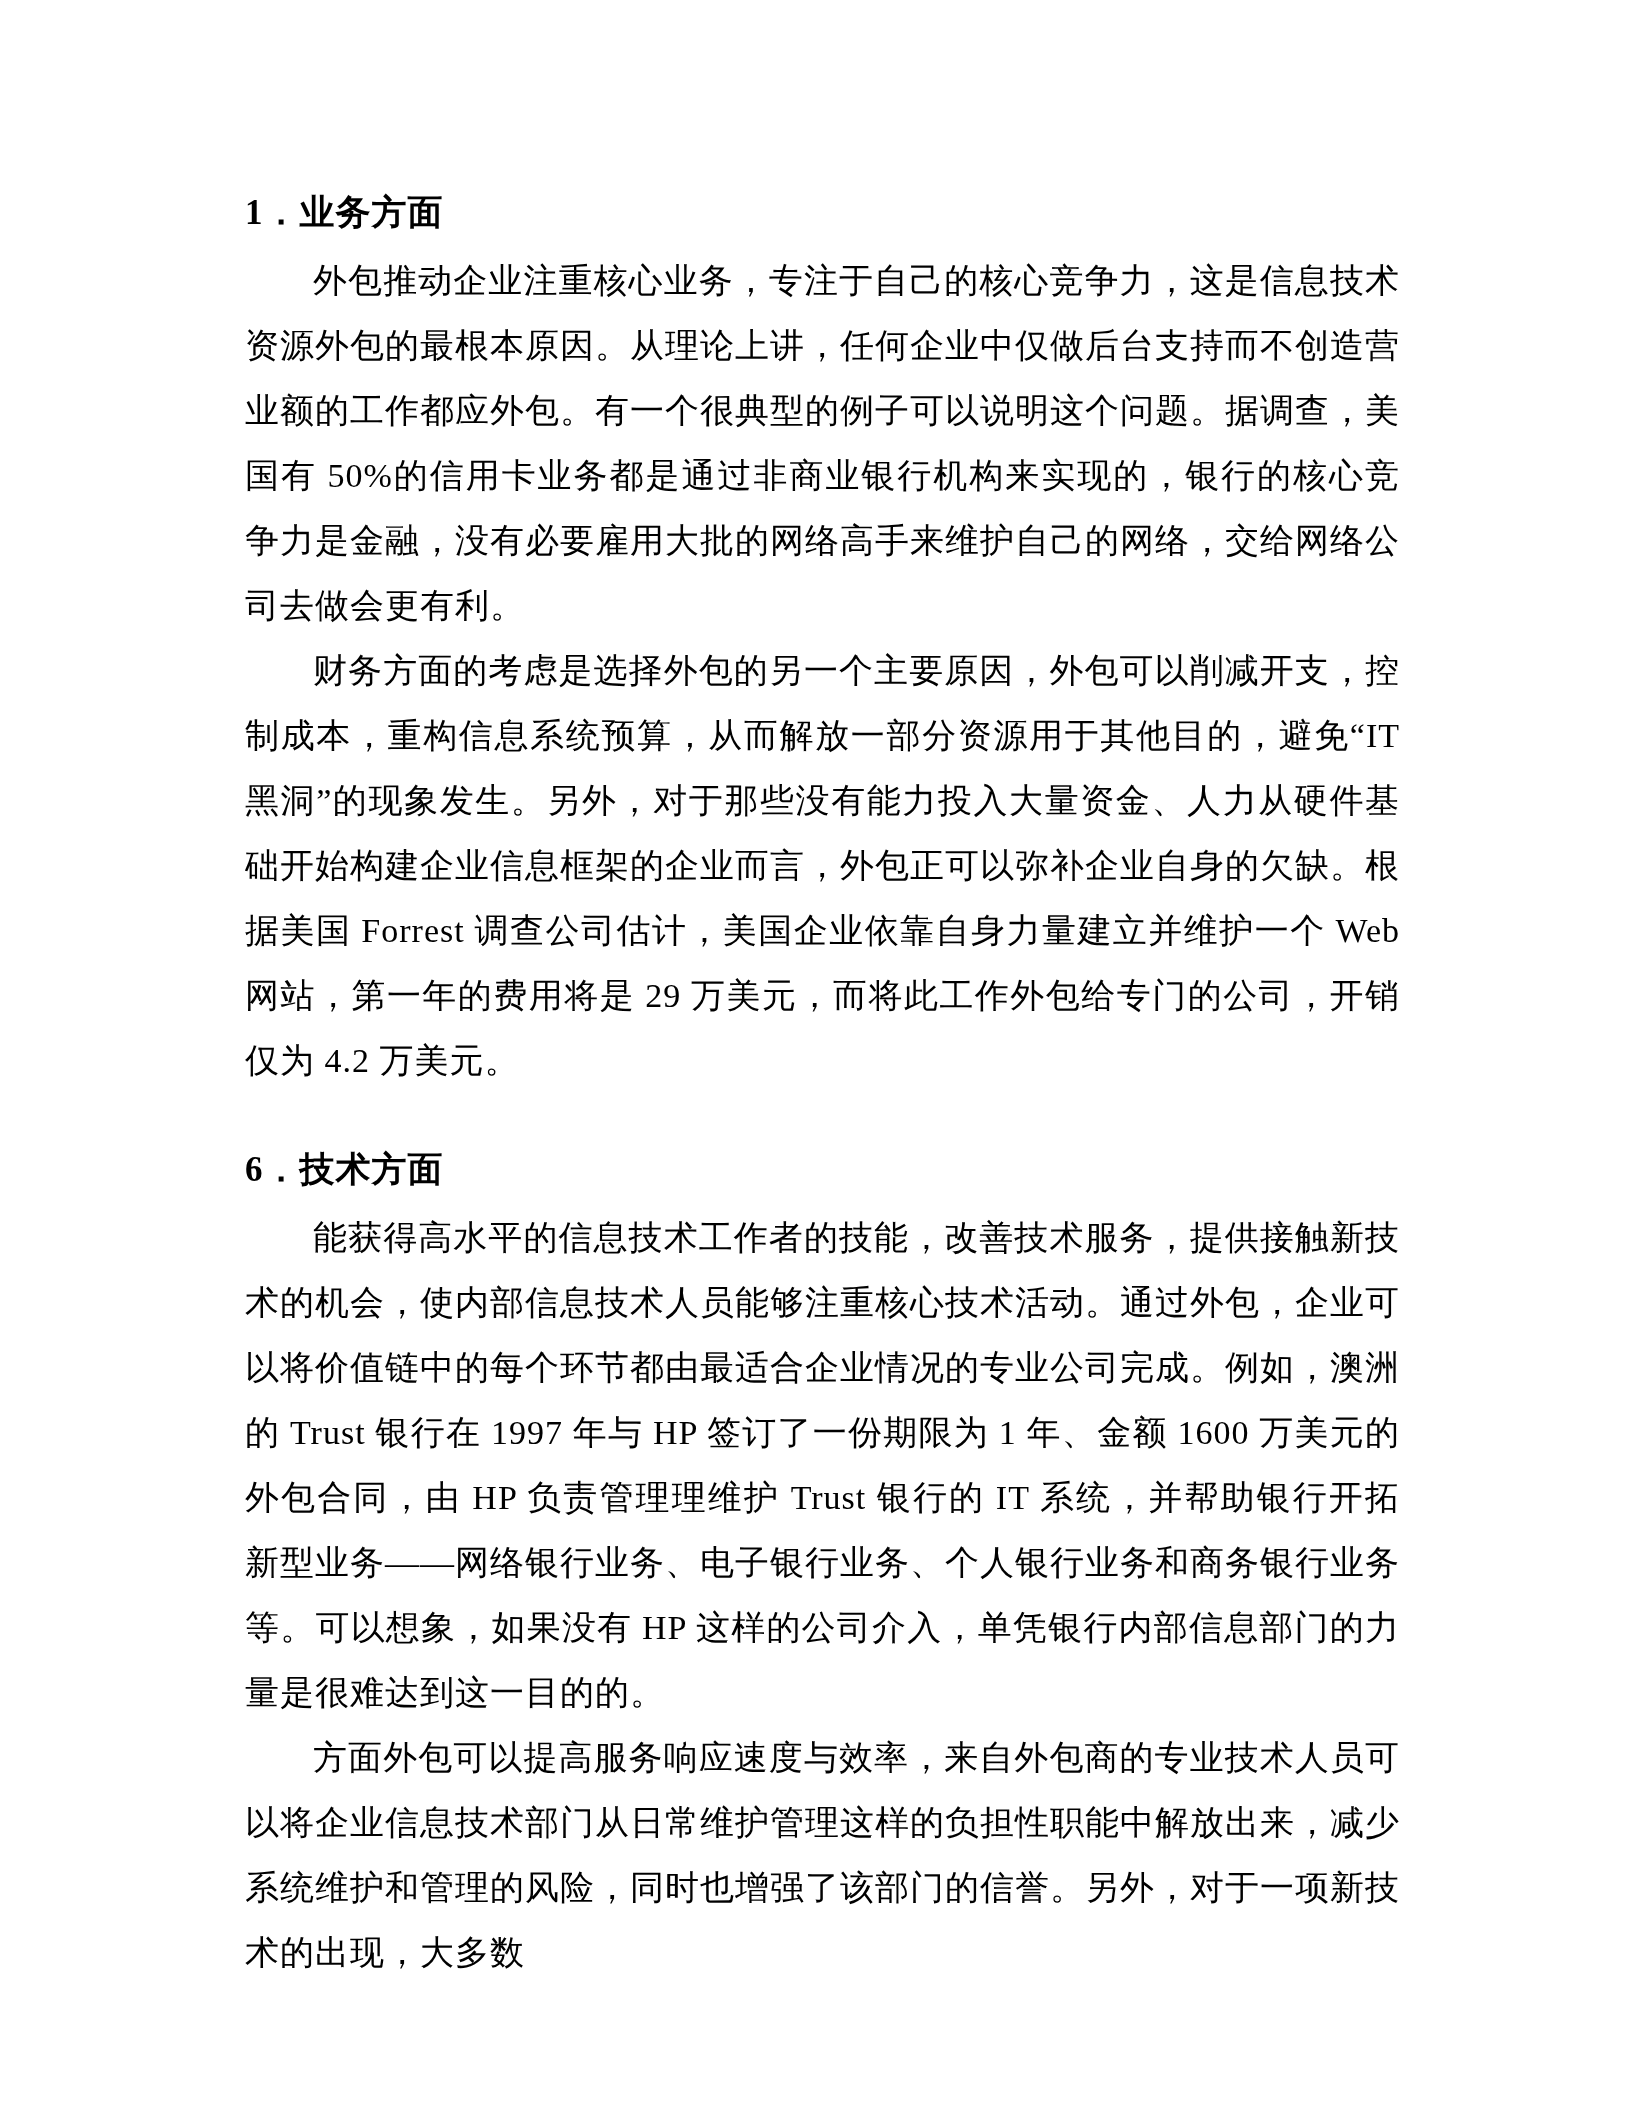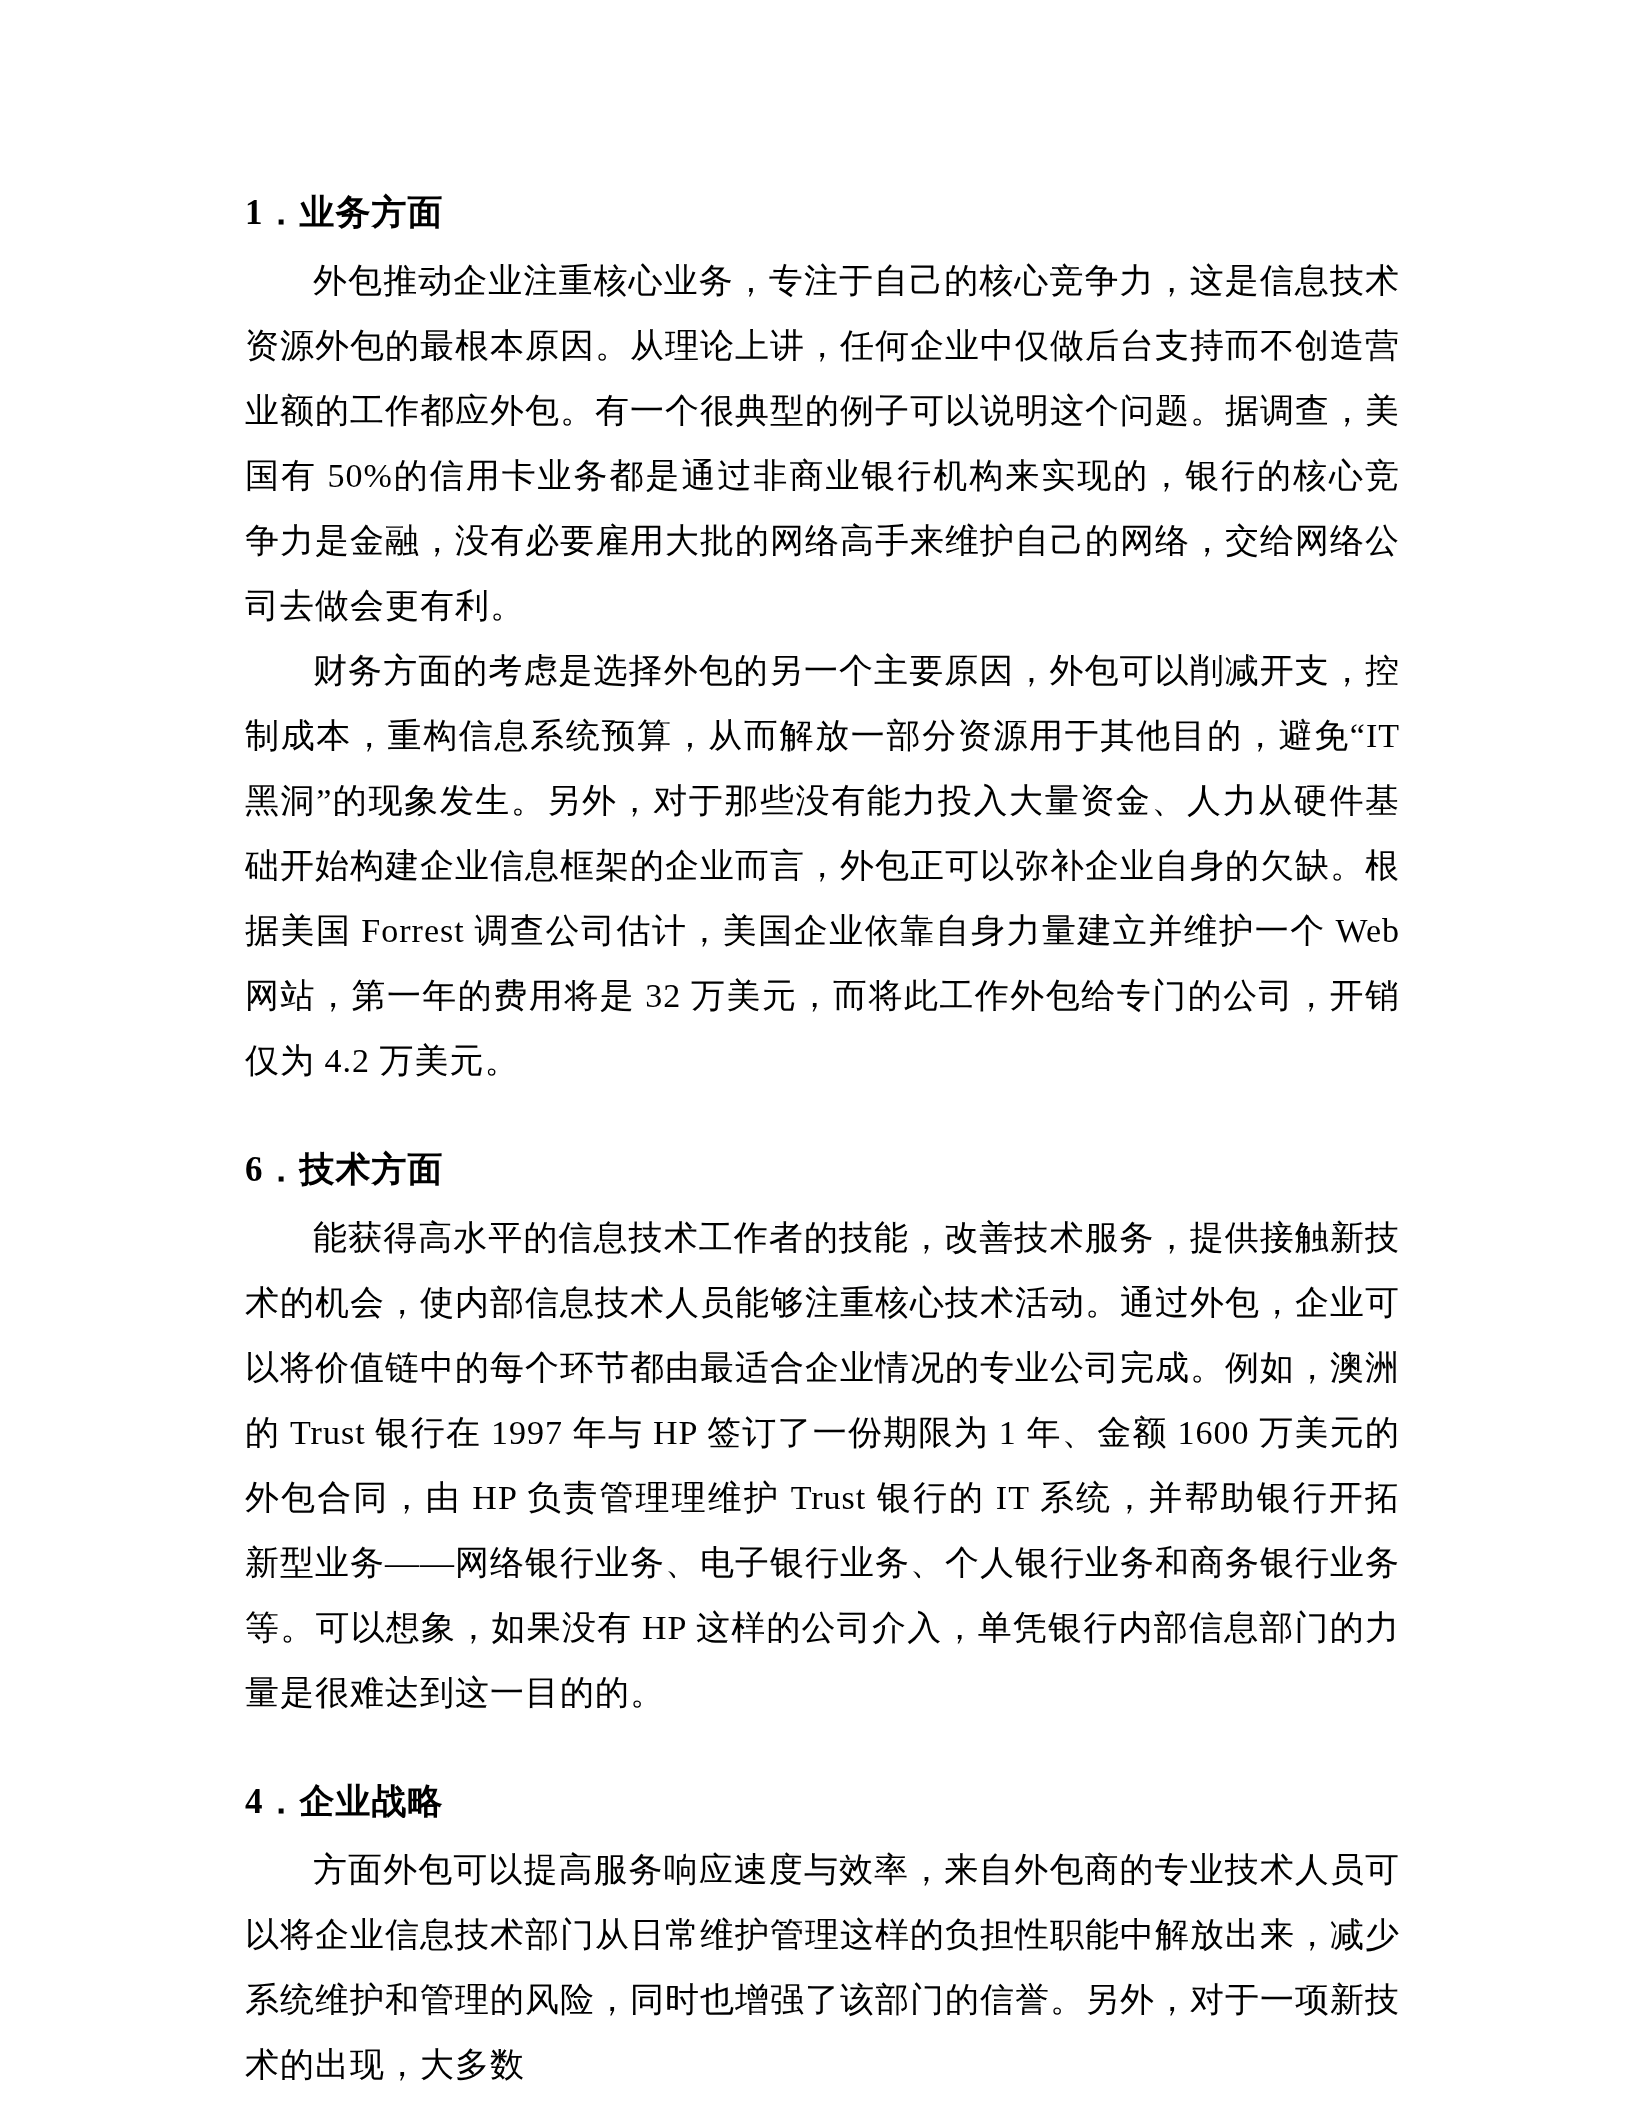--- a/index.html
+++ b/index.html
@@ -42,26 +42,25 @@
 <body>
 
 <div class="page">
 
   <div class="section">
     <h2 class="section-heading">1．业务方面</h2>
     <p class="section-body">外包推动企业注重核心业务，专注于自己的核心竞争力，这是信息技术资源外包的最根本原因。从理论上讲，任何企业中仅做后台支持而不创造营业额的工作都应外包。有一个很典型的例子可以说明这个问题。据调查，美国有 50%的信用卡业务都是通过非商业银行机构来实现的，银行的核心竞争力是金融，没有必要雇用大批的网络高手来维护自己的网络，交给网络公司去做会更有利。</p>
   </div>
 
   <div class="section">
-    <p class="section-body">财务方面的考虑是选择外包的另一个主要原因，外包可以削减开支，控制成本，重构信息系统预算，从而解放一部分资源用于其他目的，避免“IT 黑洞”的现象发生。另外，对于那些没有能力投入大量资金、人力从硬件基础开始构建企业信息框架的企业而言，外包正可以弥补企业自身的欠缺。根据美国 Forrest 调查公司估计，美国企业依靠自身力量建立并维护一个 Web 网站，第一年的费用将是 32 万美元，而将此工作外包给专门的公司，开销仅为 4.2 万美元。</p>
+    <p class="section-body">财务方面的考虑是选择外包的另一个主要原因，外包可以削减开支，控制成本，重构信息系统预算，从而解放一部分资源用于其他目的，避免“IT 黑洞”的现象发生。另外，对于那些没有能力投入大量资金、人力从硬件基础开始构建企业信息框架的企业而言，外包正可以弥补企业自身的欠缺。根据美国 Forrest 调查公司估计，美国企业依靠自身力量建立并维护一个 Web 网站，第一年的费用将是 29 万美元，而将此工作外包给专门的公司，开销仅为 4.2 万美元。</p>
   </div>
 
   <div class="section">
     <h2 class="section-heading">6．技术方面</h2>
     <p class="section-body">能获得高水平的信息技术工作者的技能，改善技术服务，提供接触新技术的机会，使内部信息技术人员能够注重核心技术活动。通过外包，企业可以将价值链中的每个环节都由最适合企业情况的专业公司完成。例如，澳洲的 Trust 银行在 1997 年与 HP 签订了一份期限为 1 年、金额 1600 万美元的外包合同，由 HP 负责管理理维护 Trust 银行的 IT 系统，并帮助银行开拓新型业务——网络银行业务、电子银行业务、个人银行业务和商务银行业务等。可以想象，如果没有 HP 这样的公司介入，单凭银行内部信息部门的力量是很难达到这一目的的。</p>
   </div>
 
   <div class="section">
-    <h2 class="section-heading">4．企业战略</h2>
     <p class="section-body">方面外包可以提高服务响应速度与效率，来自外包商的专业技术人员可以将企业信息技术部门从日常维护管理这样的负担性职能中解放出来，减少系统维护和管理的风险，同时也增强了该部门的信誉。另外，对于一项新技术的出现，大多数</p>
   </div>
 
 </div>
 
 </body></html>

